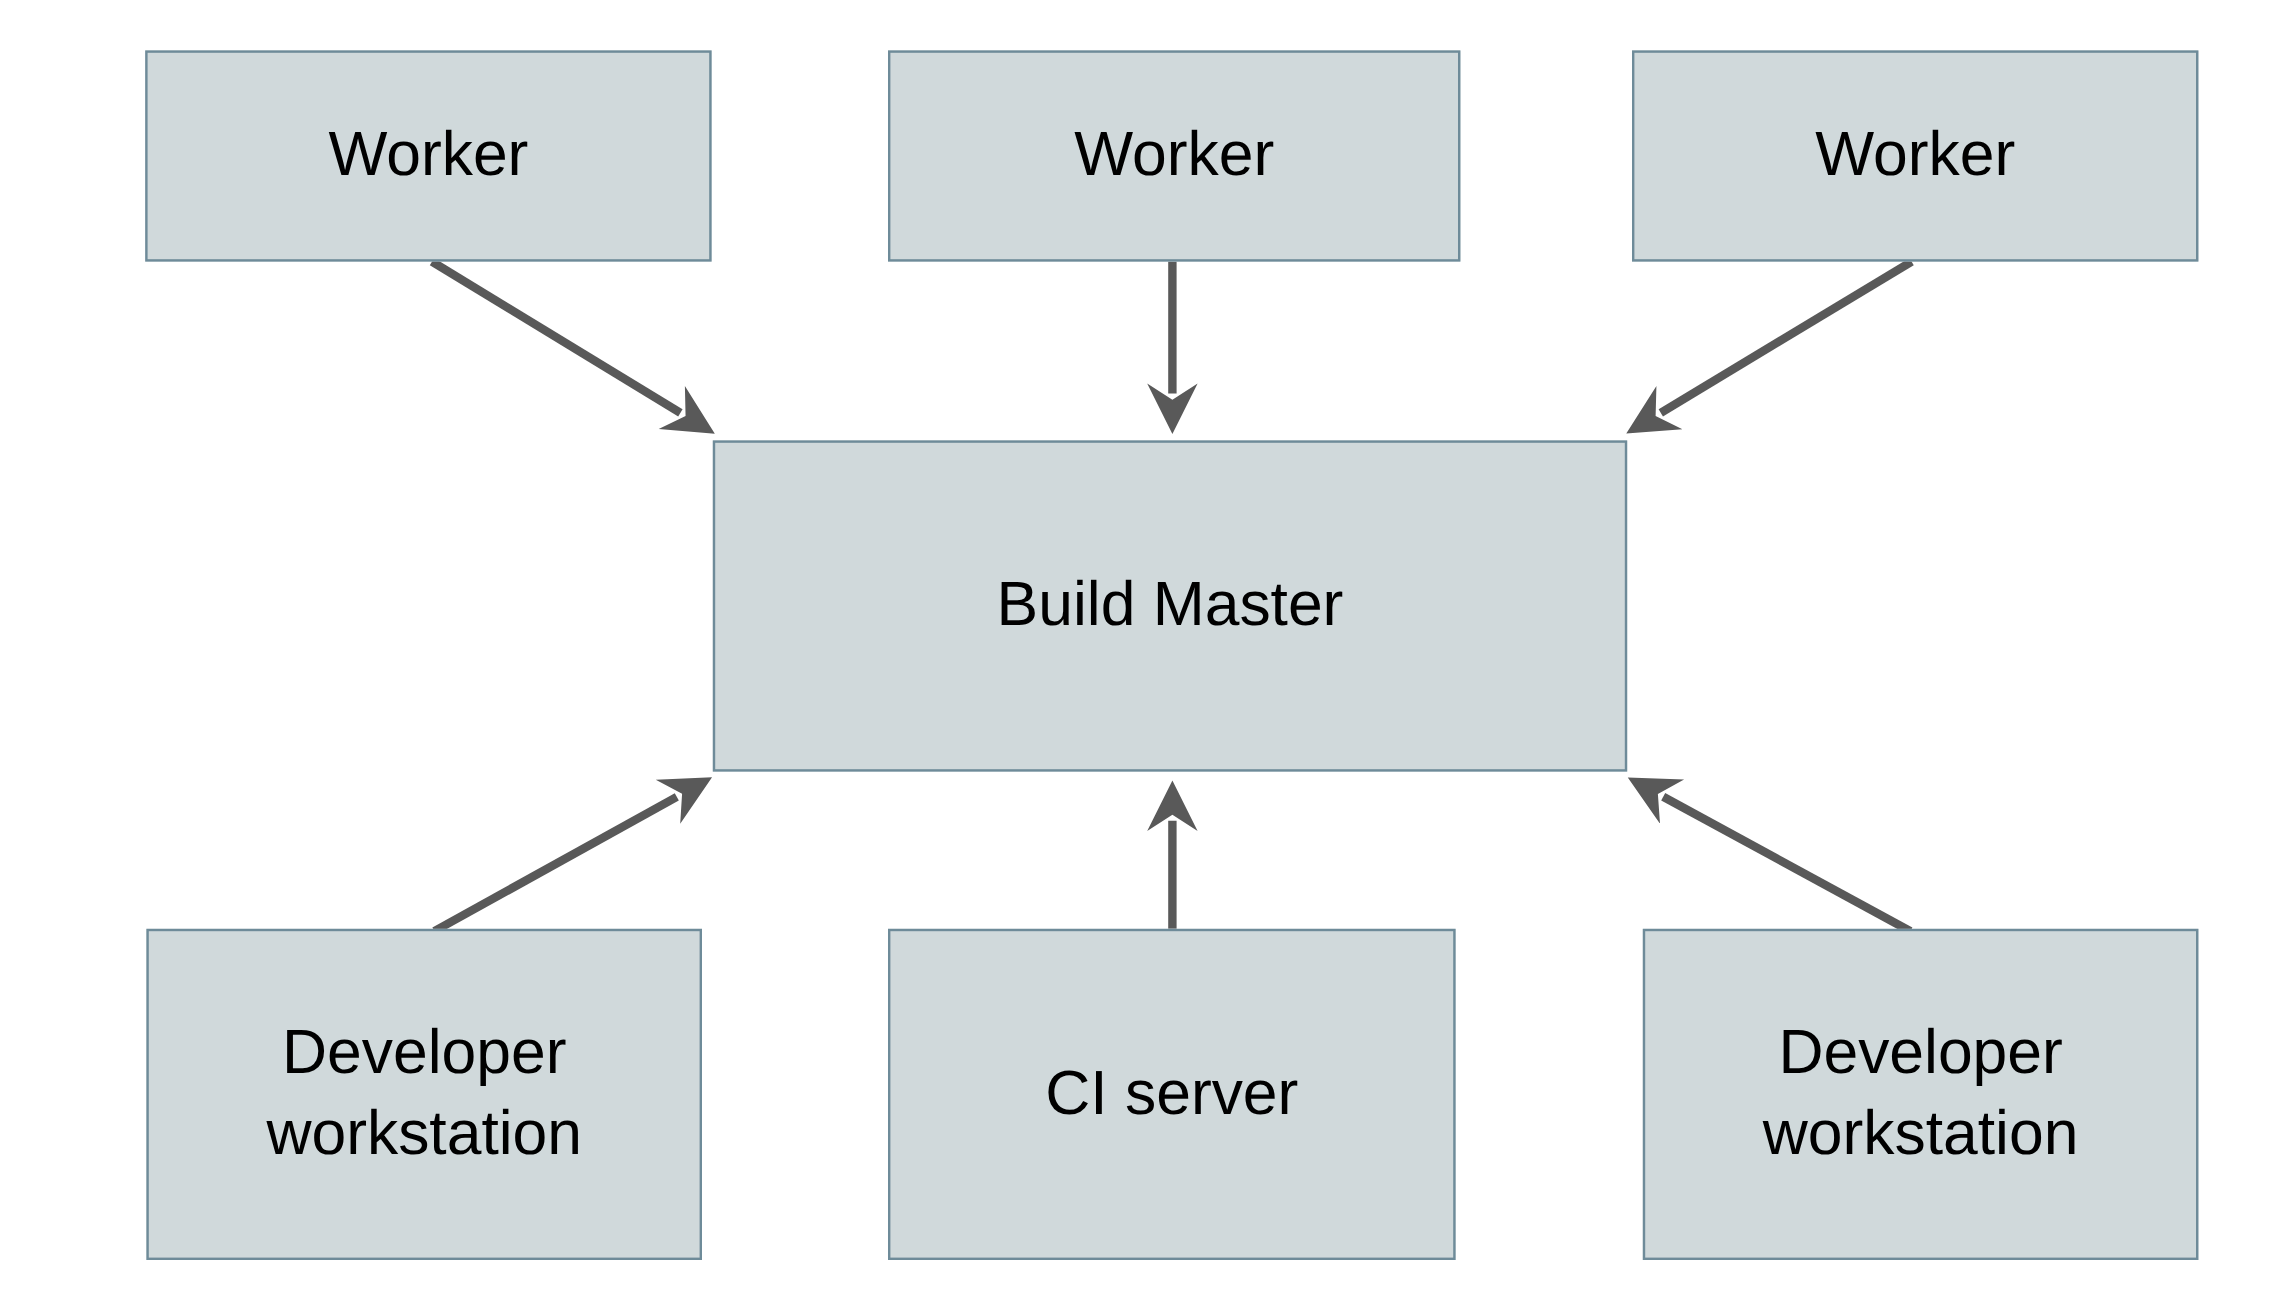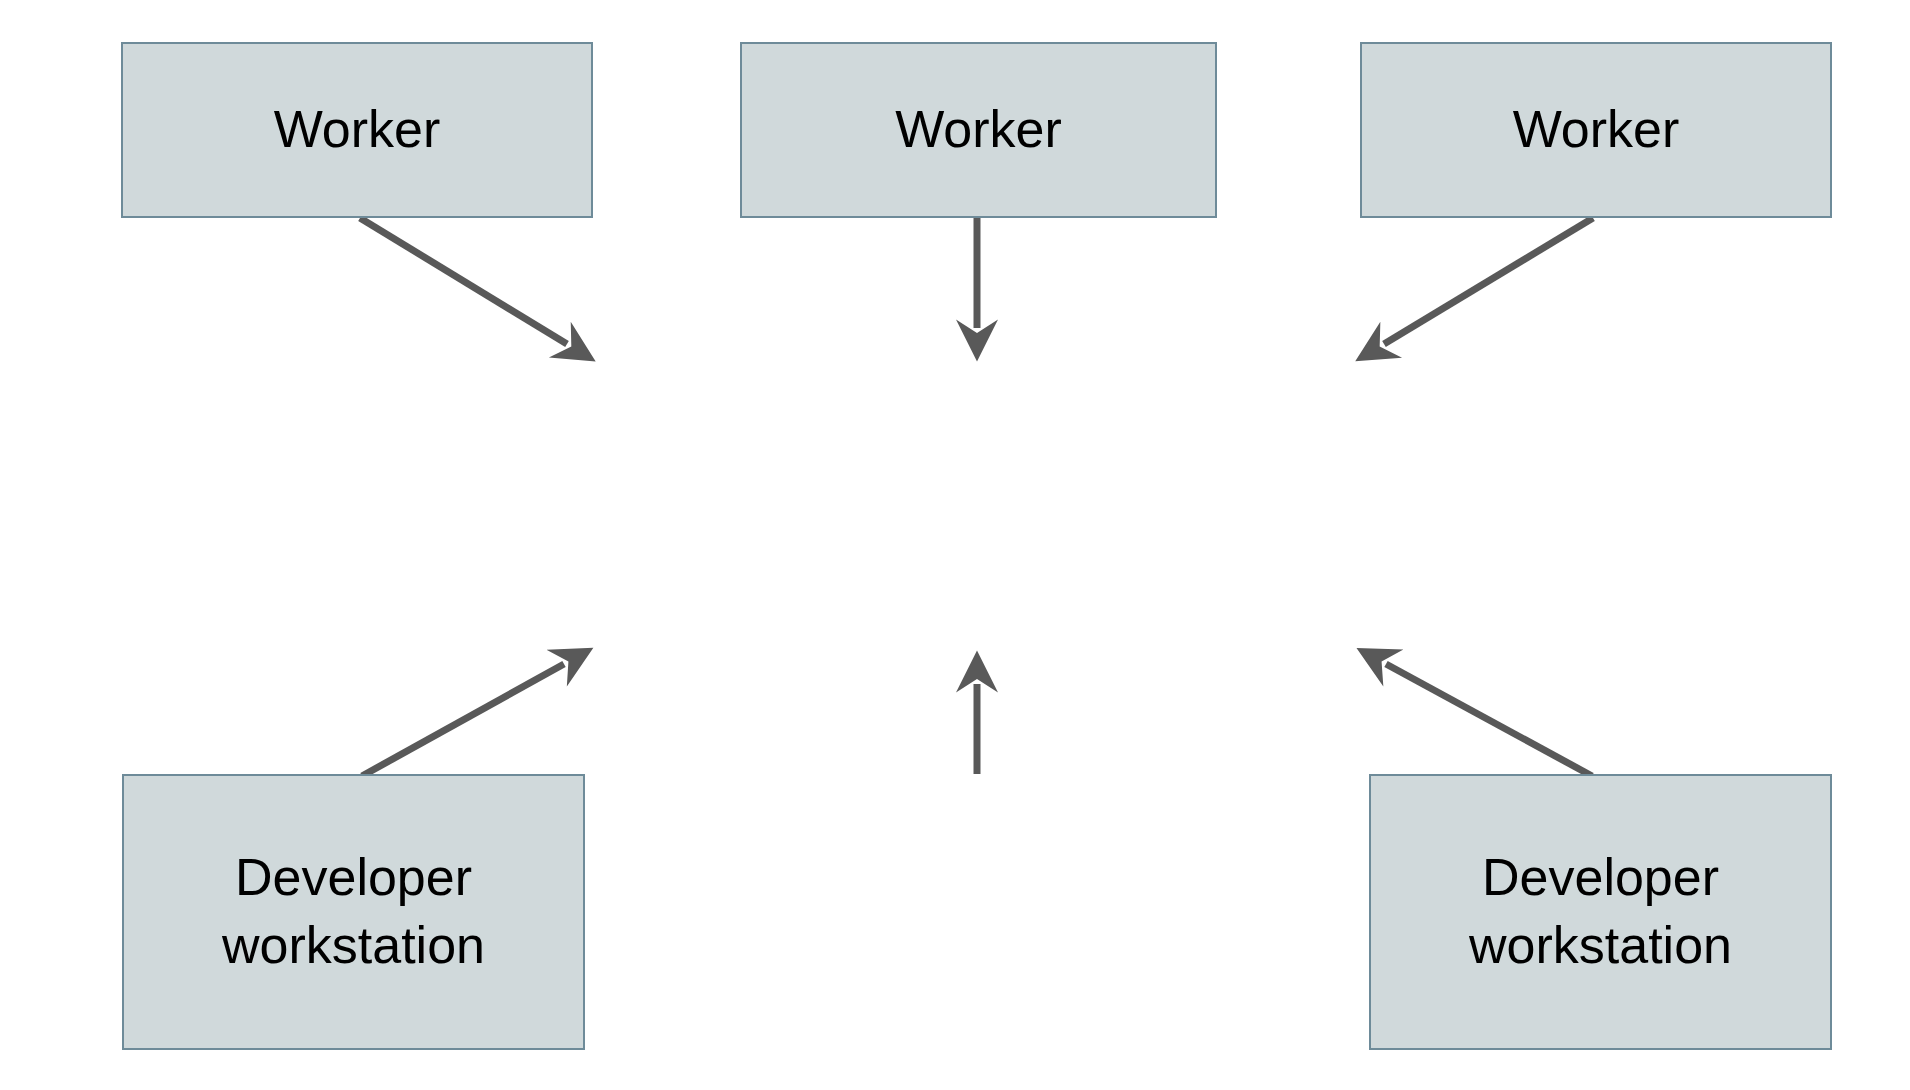--- a/index.html
+++ b/index.html
@@ -87,23 +87,29 @@
   </div>
 
   <div class="node" id="n-worker2">
     <span class="lbl">Worker</span>
   </div>
 
   <div class="node" id="n-worker3">
     <span class="lbl">Worker</span>
   </div>
 
+  <div class="node" id="n-build">
+    <span class="lbl">Build Master</span>
+  </div>
 
   <div class="node" id="n-devl">
     <span class="lbl">Developer workstation</span>
   </div>
 
+  <div class="node" id="n-ci">
+    <span class="lbl">CI server</span>
+  </div>
 
   <div class="node" id="n-devr">
     <span class="lbl">Developer workstation</span>
   </div>
 
 </div>
 
 </body></html>

